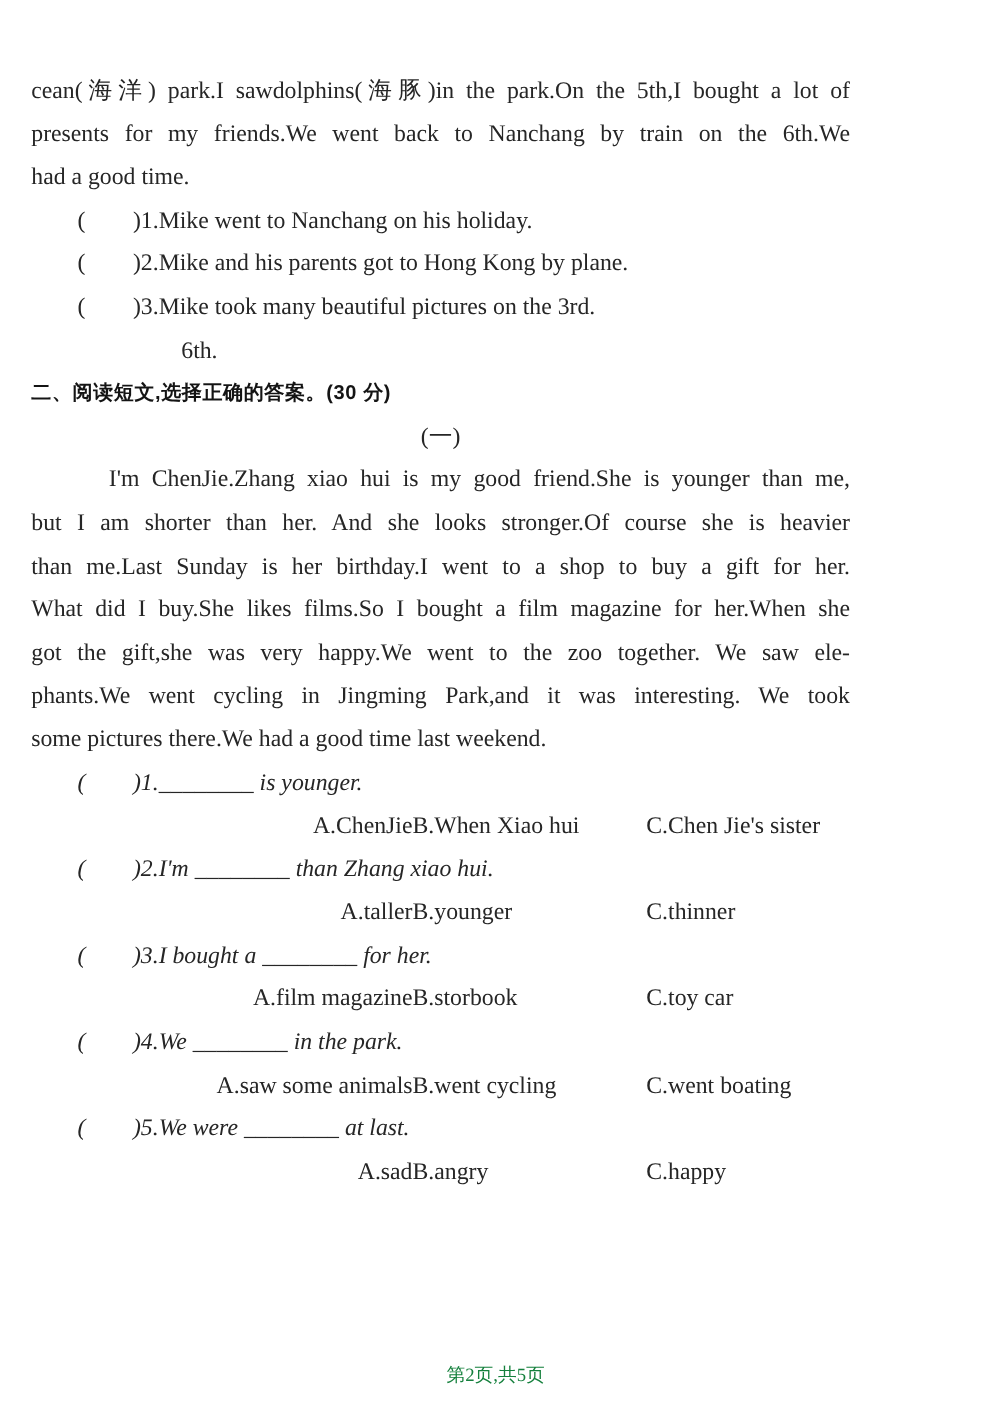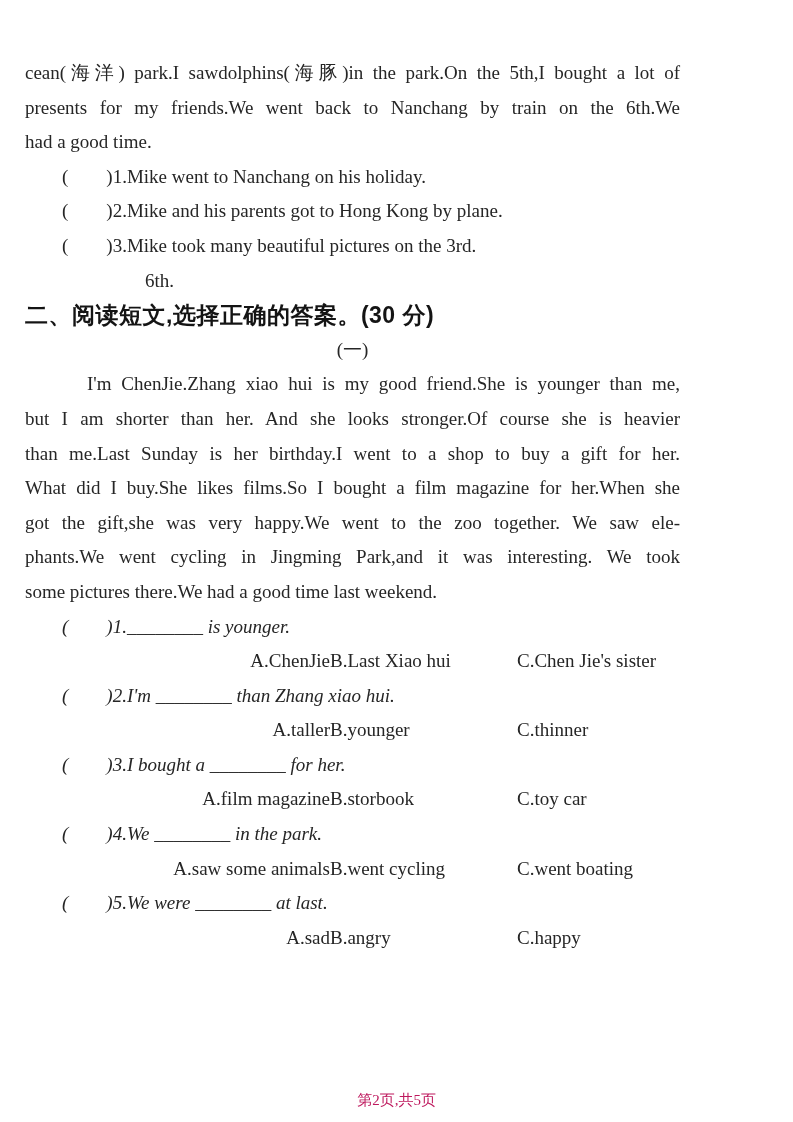--- a/index.html
+++ b/index.html
@@ -23,39 +23,39 @@
   }
   .line { min-height: 34.6px; }
   
   .jline { text-align: justify; text-align-last: justify; }
   .marker { white-space: pre; }
   .tf-item { padding-left: 37px; }
   .tf-cont { padding-left: 120px; }
   .sec-title {
     font-family: "Liberation Sans", sans-serif;
     font-weight: bold;
-    font-size: 23px;
+    font-size: 16px;
     color: #141414;
     letter-spacing: 0.5px;
   }
   .sub-title { text-align: center; }
   .indent-first { text-indent: 62px; }
   .q-line { padding-left: 37px; font-style: italic; }
   .opt-row { padding-left: 113px; }
   .opt-a { display: inline-block; width: 192px; text-align: right; }
   .opt-b { display: inline-block; width: 187px; }
   .opt-c { display: inline-block; }
   .footer {
     position: absolute;
     top: 1091px;
     left: 0;
     width: 100%;
     text-align: center;
     font-size: 15px;
-    color: #be185d;
+    color: #15803d;
   }
 </style>
 </head>
 <body>
 
 <div class="content">
 
   <div class="line jline">cean(海洋) park.I sawdolphins(海豚)in the park.On the 5th,I bought a lot of</div>
   <div class="line jline">presents for my friends.We went back to Nanchang by train on the 6th.We</div>
   <div class="line">had a good time.</div>
@@ -71,21 +71,21 @@
   <div class="line jline indent-first">I'm ChenJie.Zhang xiao hui is my good friend.She is younger than me,</div>
   <div class="line jline">but I am shorter than her. And she looks stronger.Of course she is heavier</div>
   <div class="line jline">than me.Last Sunday is her birthday.I went to a shop to buy a gift for her.</div>
   <div class="line jline">What did I buy.She likes films.So I bought a film magazine for her.When she</div>
   <div class="line jline">got the gift,she was very happy.We went to the zoo together. We saw ele-</div>
   <div class="line jline">phants.We went cycling in Jingming Park,and it was interesting. We took</div>
   <div class="line">some pictures there.We had a good time last weekend.</div>
 
   <div class="line q-line"><span class="marker">(        )</span><span>1.________ is younger.</span></div>
   <div class="line opt-row">
-    <span class="opt-a">A.ChenJie</span><span class="opt-b">B.Last Xiao hui</span><span class="opt-c">C.Chen Jie's sister</span>
+    <span class="opt-a">A.ChenJie</span><span class="opt-b">B.When Xiao hui</span><span class="opt-c">C.Chen Jie's sister</span>
   </div>
 
   <div class="line q-line"><span class="marker">(        )</span><span>2.I'm ________ than Zhang xiao hui.</span></div>
   <div class="line opt-row">
     <span class="opt-a">A.taller</span><span class="opt-b">B.younger</span><span class="opt-c">C.thinner</span>
   </div>
 
   <div class="line q-line"><span class="marker">(        )</span><span>3.I bought a ________ for her.</span></div>
   <div class="line opt-row">
     <span class="opt-a">A.film magazine</span><span class="opt-b">B.storbook</span><span class="opt-c">C.toy car</span>

